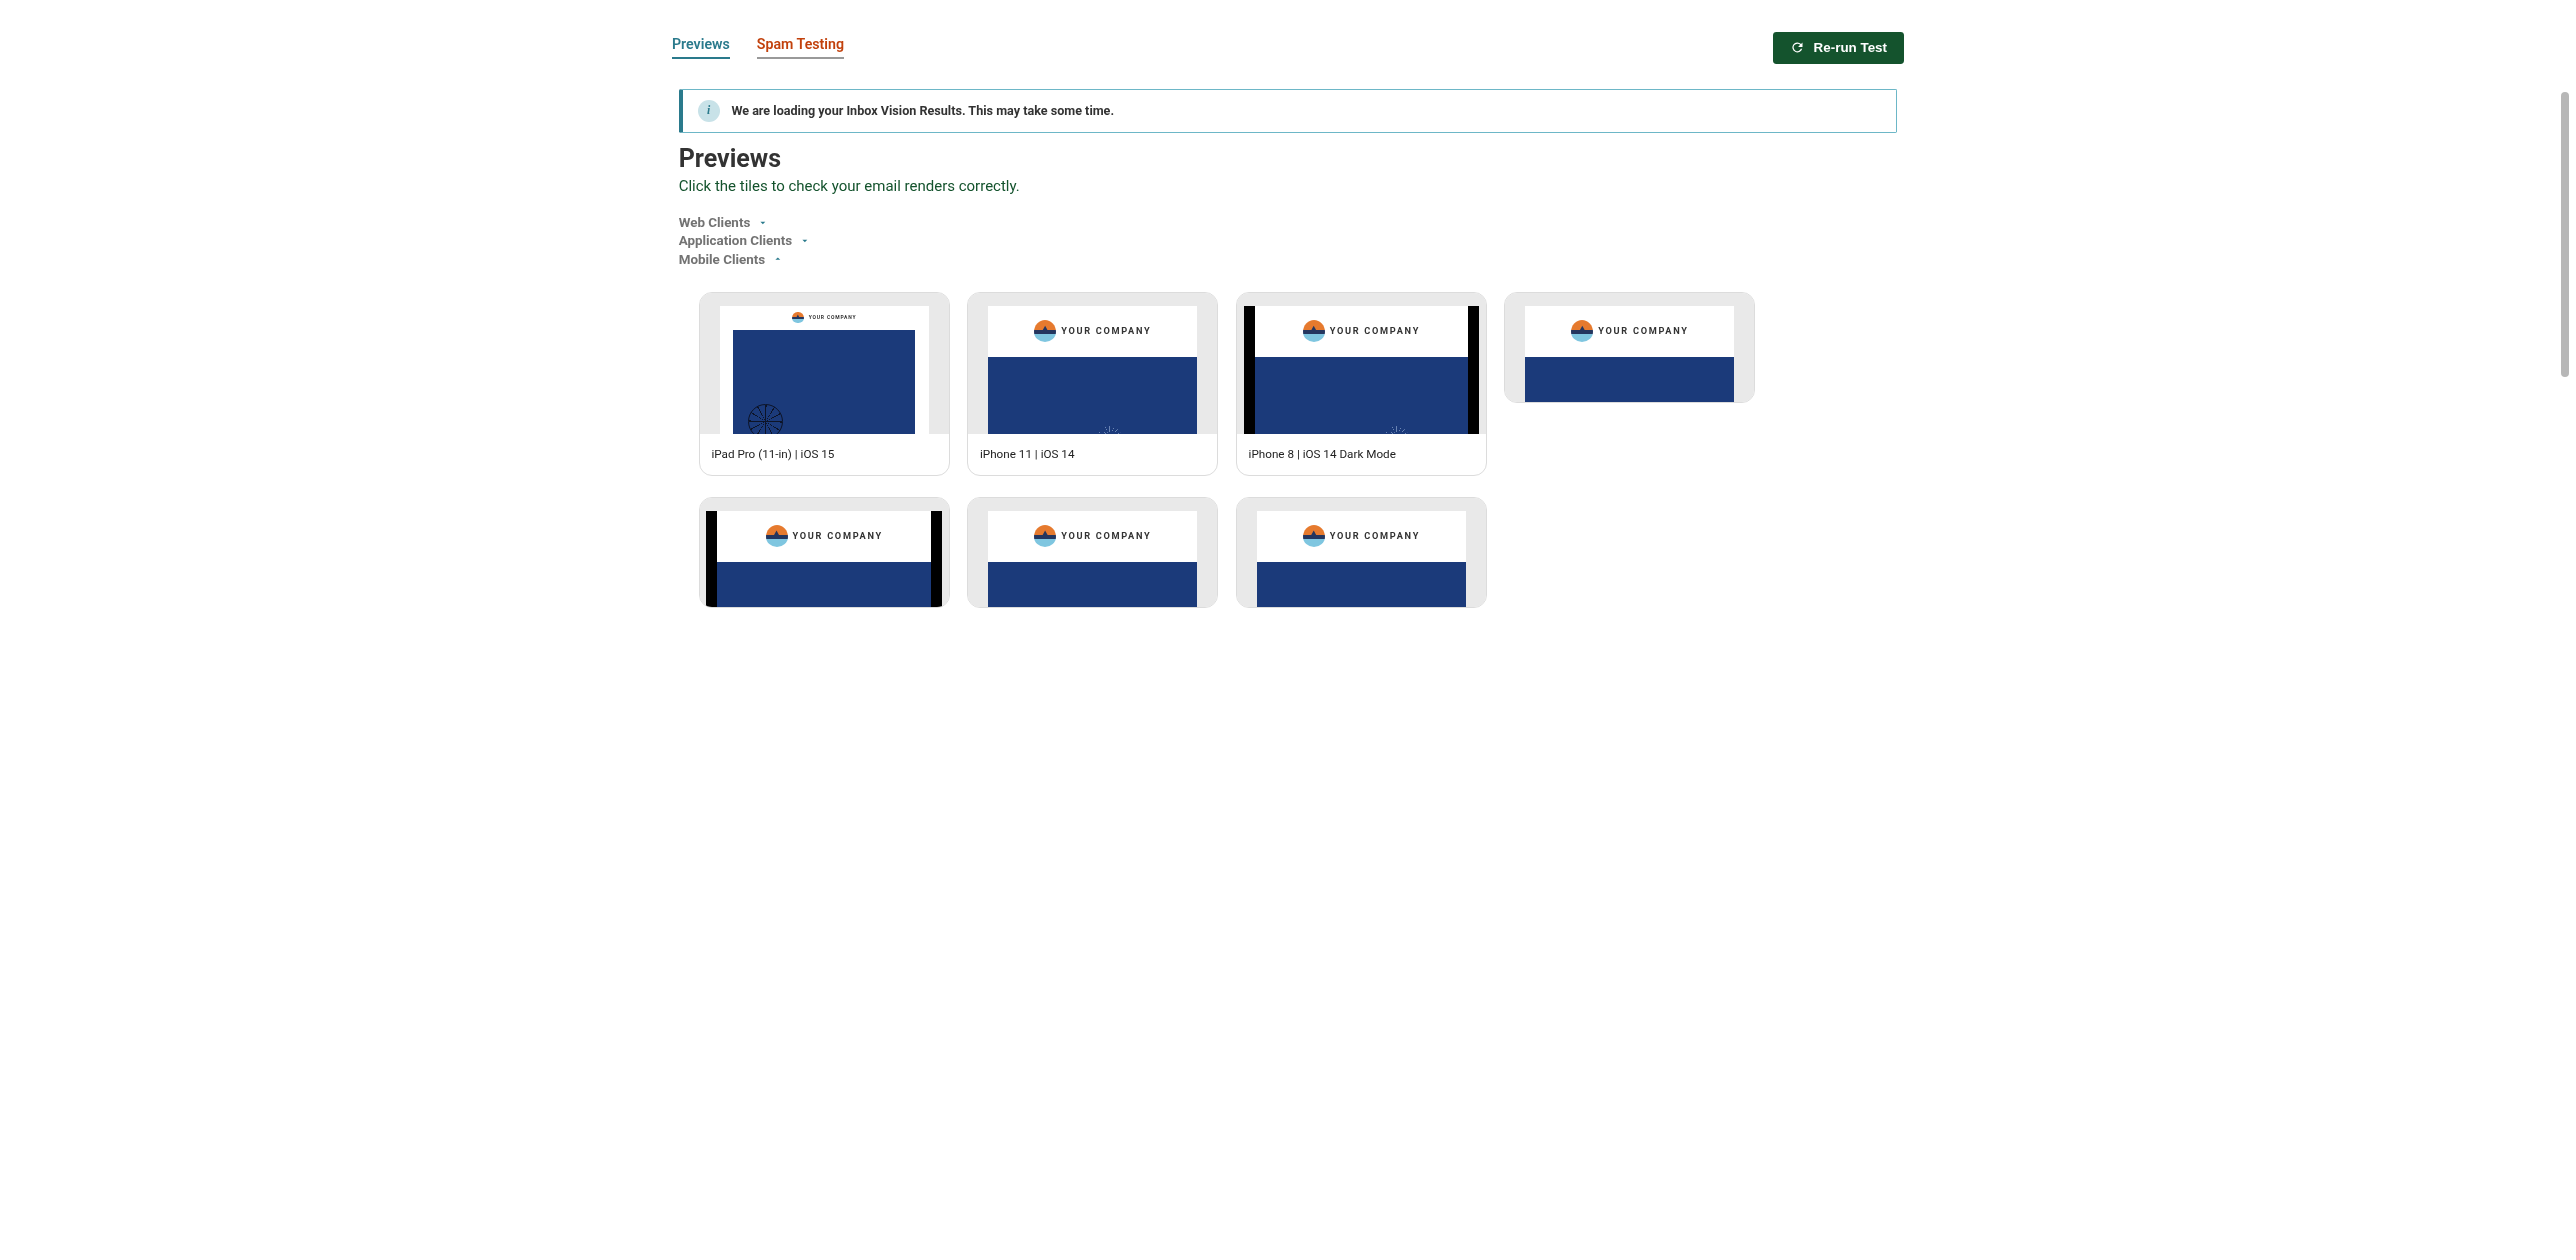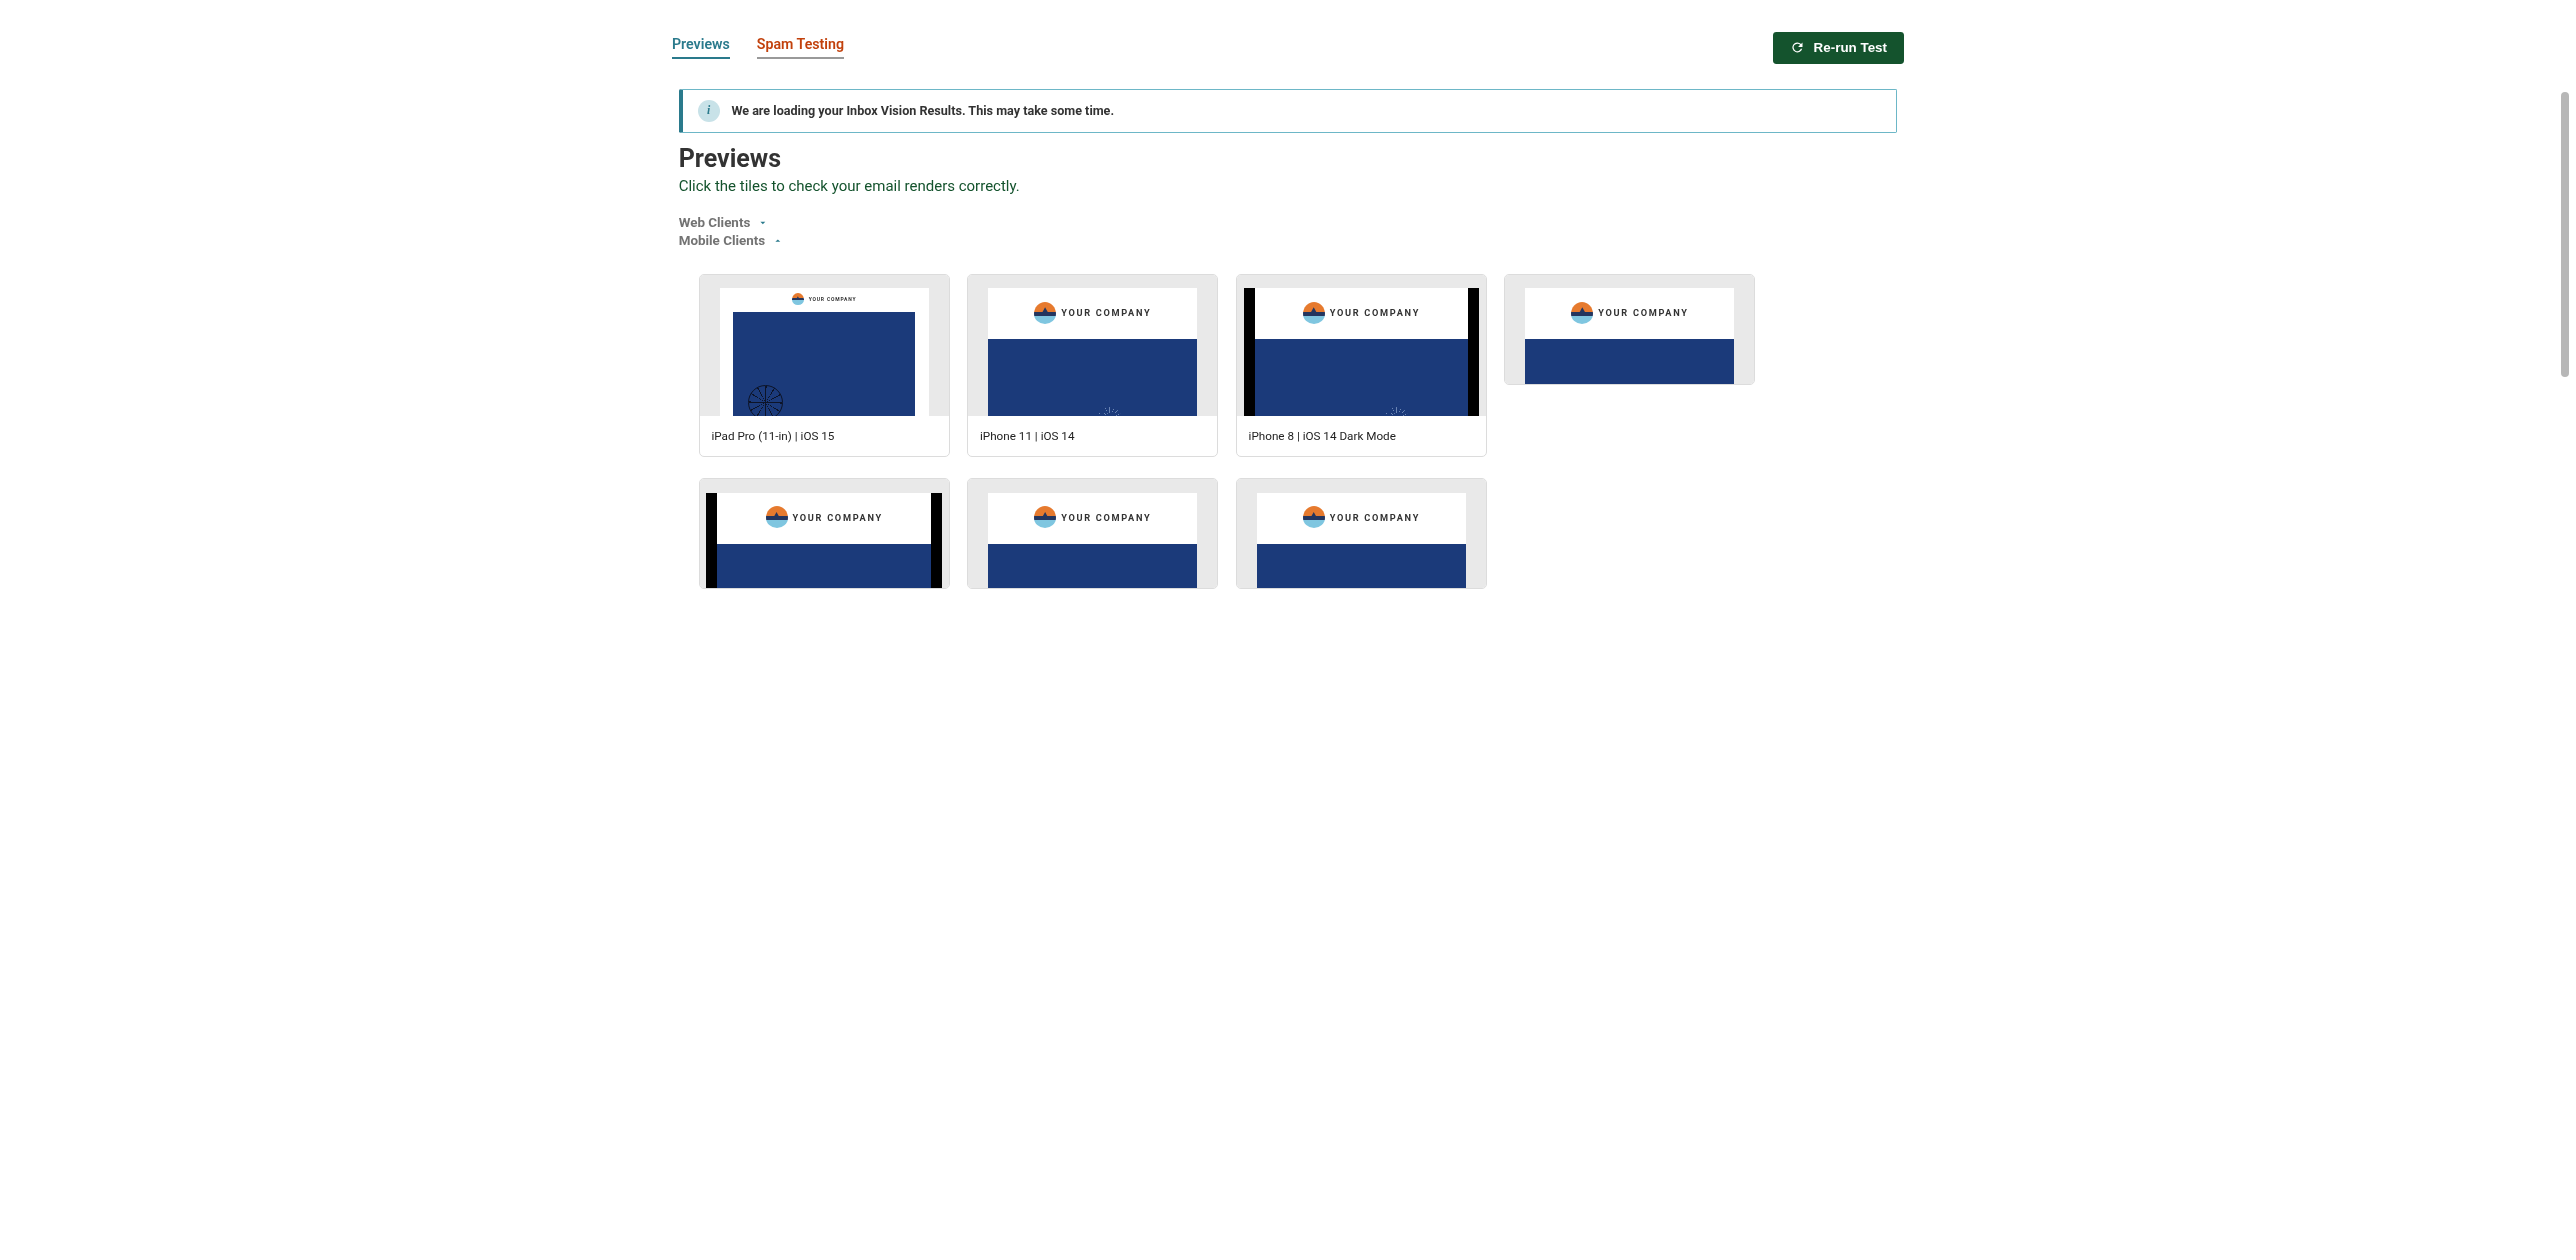--- a/index.html
+++ b/index.html
@@ -107,21 +107,21 @@
   .cat-link svg { width: 11.7px; height: 11.7px; fill: #2a7a8c; }
 
   .grid {
     display: grid;
     grid-template-columns: repeat(4, 251px);
     gap: 21px 17.6px;
     padding-left: 20px;
   }
   .tile {
     border: 0.8px solid #dcdcdc;
-    border-radius: 5px;
+    border-radius: 13px;
     background: #fff;
     cursor: pointer;
     overflow: hidden;
     width: 251px;
   }
   .tile-preview {
     height: 141px;
     background: #e9e9e9;
     padding: 13.4px 20px 0 20px;
     position: relative;
@@ -256,20 +256,28 @@
       <div>
         <span class="cat-link">
           <span>Web Clients</span>
           <svg viewBox="0 0 24 24">
               <path d="M7 10l5 5 5-5z"></path>
             </svg>
         </span>
       </div>
       <div>
         <span class="cat-link">
+          <span>Application Clients</span>
+          <svg viewBox="0 0 24 24">
+              <path d="M7 10l5 5 5-5z"></path>
+            </svg>
+        </span>
+      </div>
+      <div>
+        <span class="cat-link">
           <span>Mobile Clients</span>
           <svg viewBox="0 0 24 24">
               <path d="M7 14l5-5 5 5z"></path>
             </svg>
         </span>
       </div>
     </div>
 
     <div class="grid">
 

